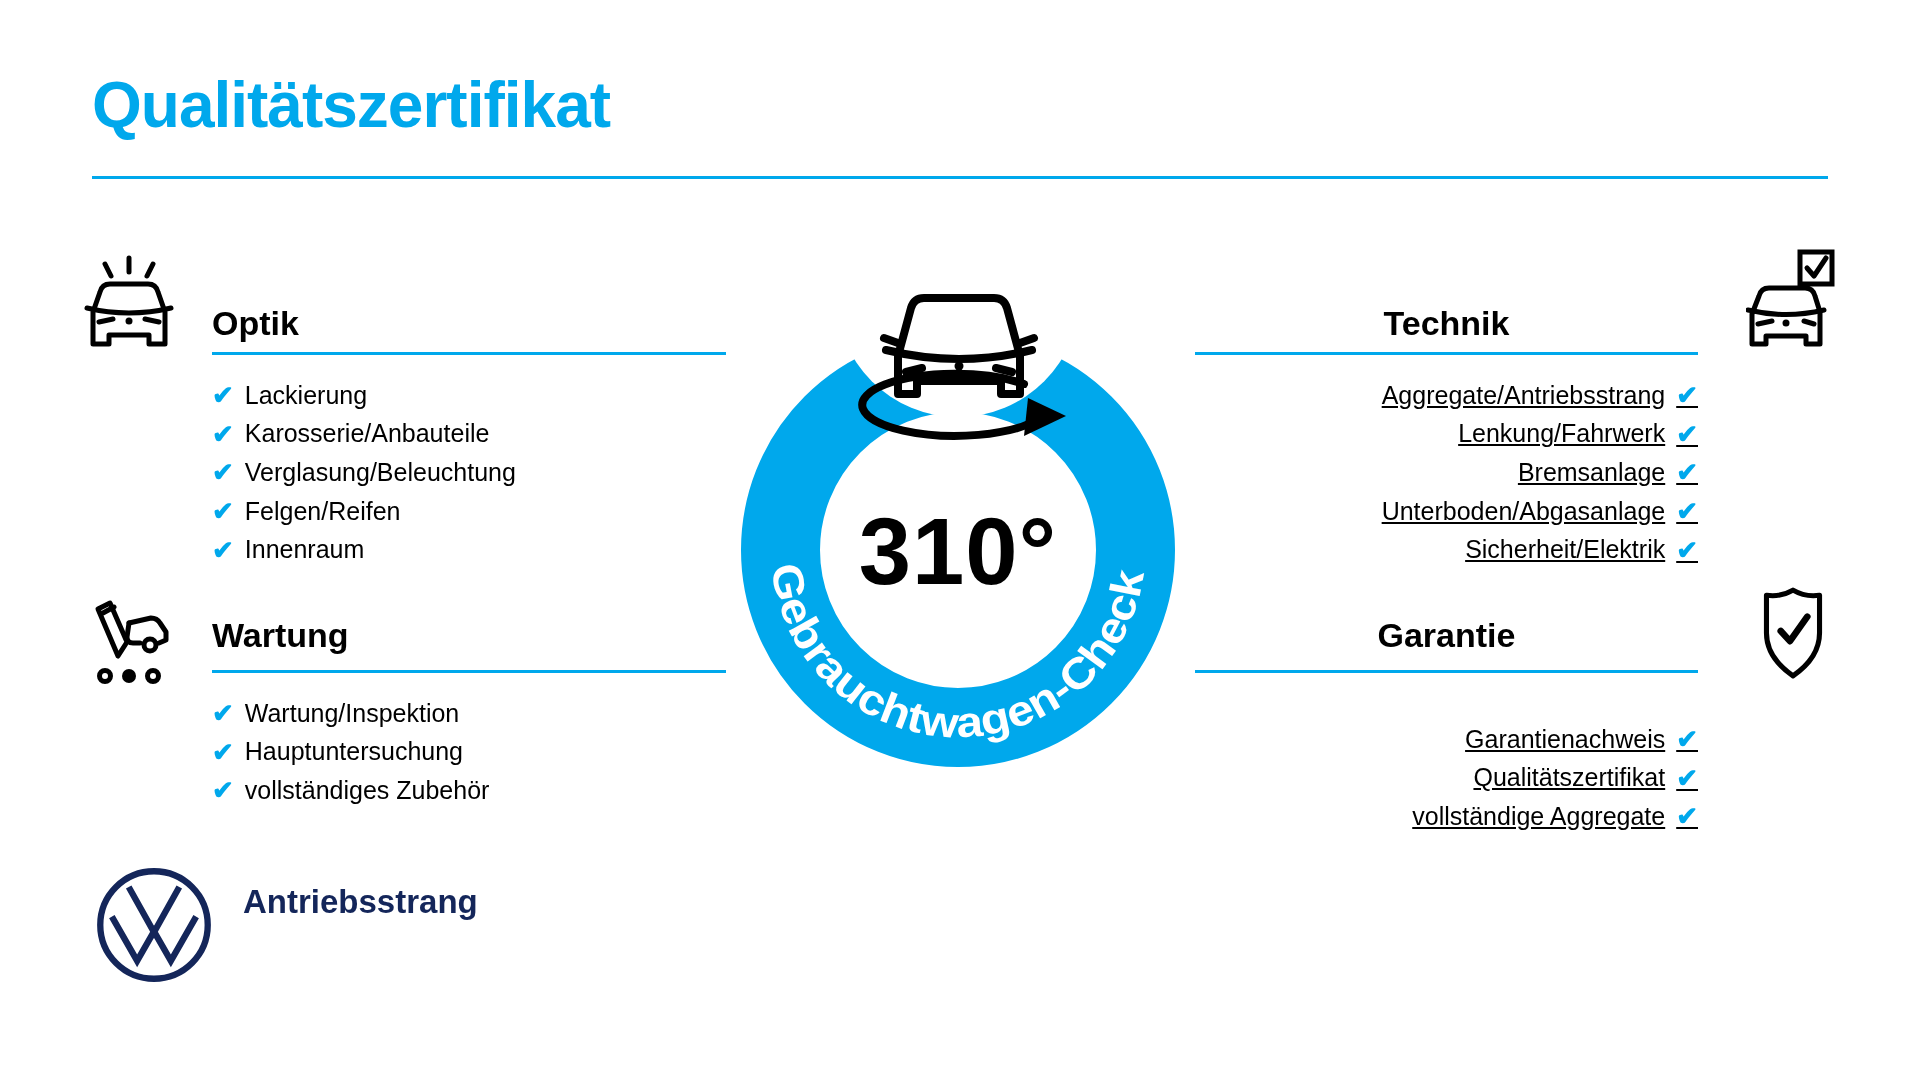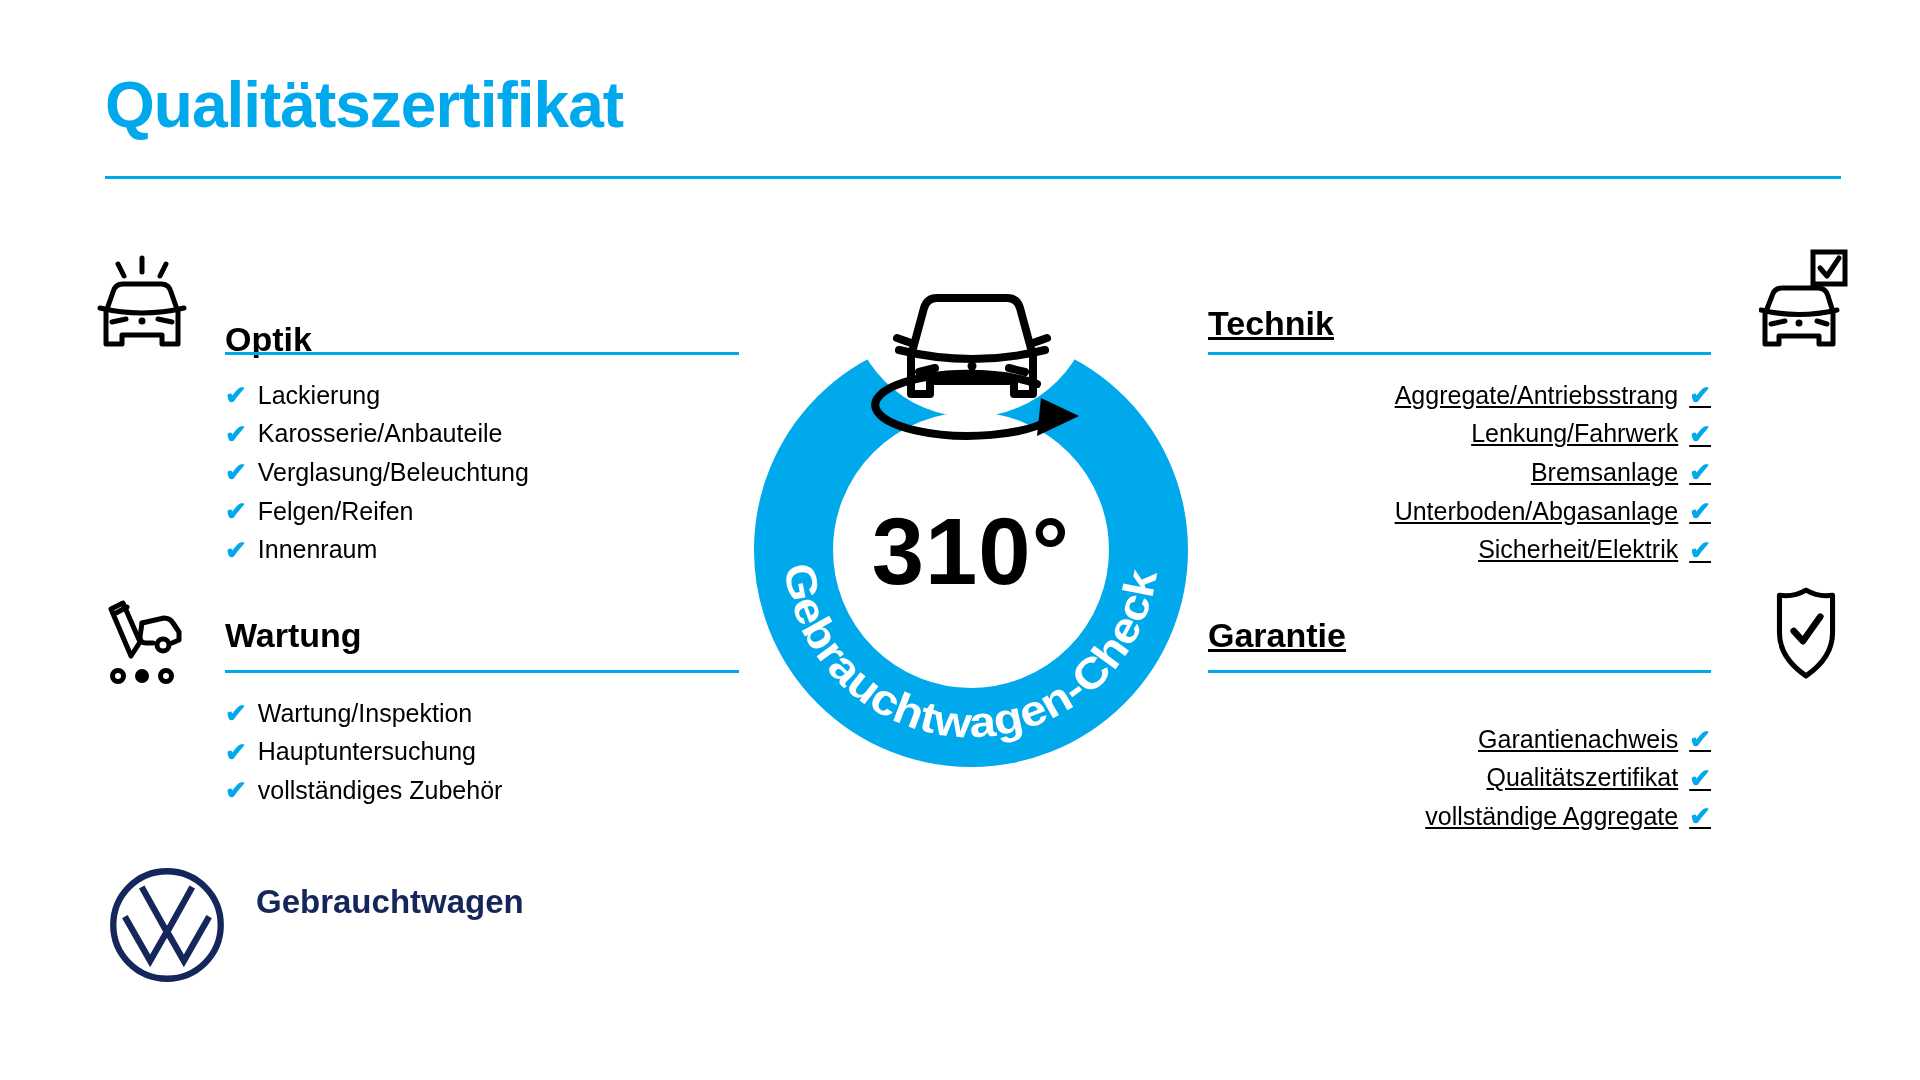--- a/index.html
+++ b/index.html
@@ -1,30 +1,30 @@
 <!DOCTYPE html>
 <html><head>
 <meta charset="utf-8">
 <style>
   html,body{margin:0;padding:0;background:#ffffff;}
   #stage{
     position:relative;width:1920px;height:1080px;background:#ffffff;
     font-family:"Liberation Sans",sans-serif;color:#000;overflow:hidden;
   }
-  .abs{position:absolute;margin-left:13px;}
+  .abs{position:absolute;}
   
   .title{
     left:92px;top:68px;font-size:64px;font-weight:bold;color:#00A8EC;
     letter-spacing:-1px;
   }
   .title-rule{left:92px;top:176px;width:1736px;height:3px;background:#00A8EC;}
   
   .heading{font-size:34px;font-weight:bold;color:#000;}
   .h-left{left:212px;width:514px;text-align:left;}
-  .h-right{left:1195px;width:503px;text-align:left;text-decoration:underline;}
+  .h-right{left:1195px;width:503px;text-align:center;}
   .sec-rule{height:3px;background:#00A8EC;}
   
   .items{display:flex;flex-direction:column;}
   .item{height:38.6px;display:flex;align-items:center;font-size:25px;color:#000;}
   .item.right{justify-content:flex-end;text-decoration:underline;}
   .check{color:#00A8EC;font-weight:bold;font-size:26px;line-height:1;}
   .item .check{margin-right:11px;}
   .item.right .check{margin-left:11px;margin-right:0;}
   .items-left{left:212px;width:560px;}
   .items-right{left:1075px;width:623px;}
@@ -53,21 +53,21 @@
           <path d="M46,10 L46,24"></path>
           <path d="M70,16 L64,28"></path>
         <path d="M10,96 L10,64 L17,44 Q19,36 27,36 L65,36 Q73,36 75,44 L82,64 L82,96 L66,96 L66,87 L26,87 L26,96 Z"></path>
         <path d="M4,60 Q46,70 88,60"></path>
         <path d="M16,74 L30,71"></path>
           <path d="M76,74 L62,71"></path>
       </g>
       <circle cx="46" cy="73" r="3.5" fill="#000"></circle>
     </svg>
   </div>
-  <div class="abs heading h-left" style="top:320px;">Optik</div>
+  <div class="abs heading h-left" style="top:304px;">Optik</div>
   <div class="abs sec-rule" style="left:212px;top:352px;width:514px;"></div>
   <div class="abs items items-left" style="top:376px;">
     <div class="item">
         <span class="check">✔</span>
         <span>Lackierung</span>
       </div>
     <div class="item">
         <span class="check">✔</span>
         <span>Karosserie/Anbauteile</span>
       </div>
@@ -209,16 +209,16 @@
   <div class="abs" style="left:95px;top:866px;">
     <svg width="118" height="118" viewBox="0 0 112 112">
       <g stroke="#14265A" stroke-width="6" fill="none" stroke-linecap="butt" stroke-linejoin="miter">
         <circle cx="56" cy="56" r="51"></circle>
         <path d="M32,20 L56,63 L80,20"></path>
         <path d="M16,48 L40,90 L56,62 L72,90 L96,48"></path>
       </g>
     </svg>
   </div>
   <div class="abs logo-text">
-    <div>Gebrauchtwagen</div>
+    <div>Antriebsstrang</div>
   </div>
 
 </div>
 
 </body></html>

